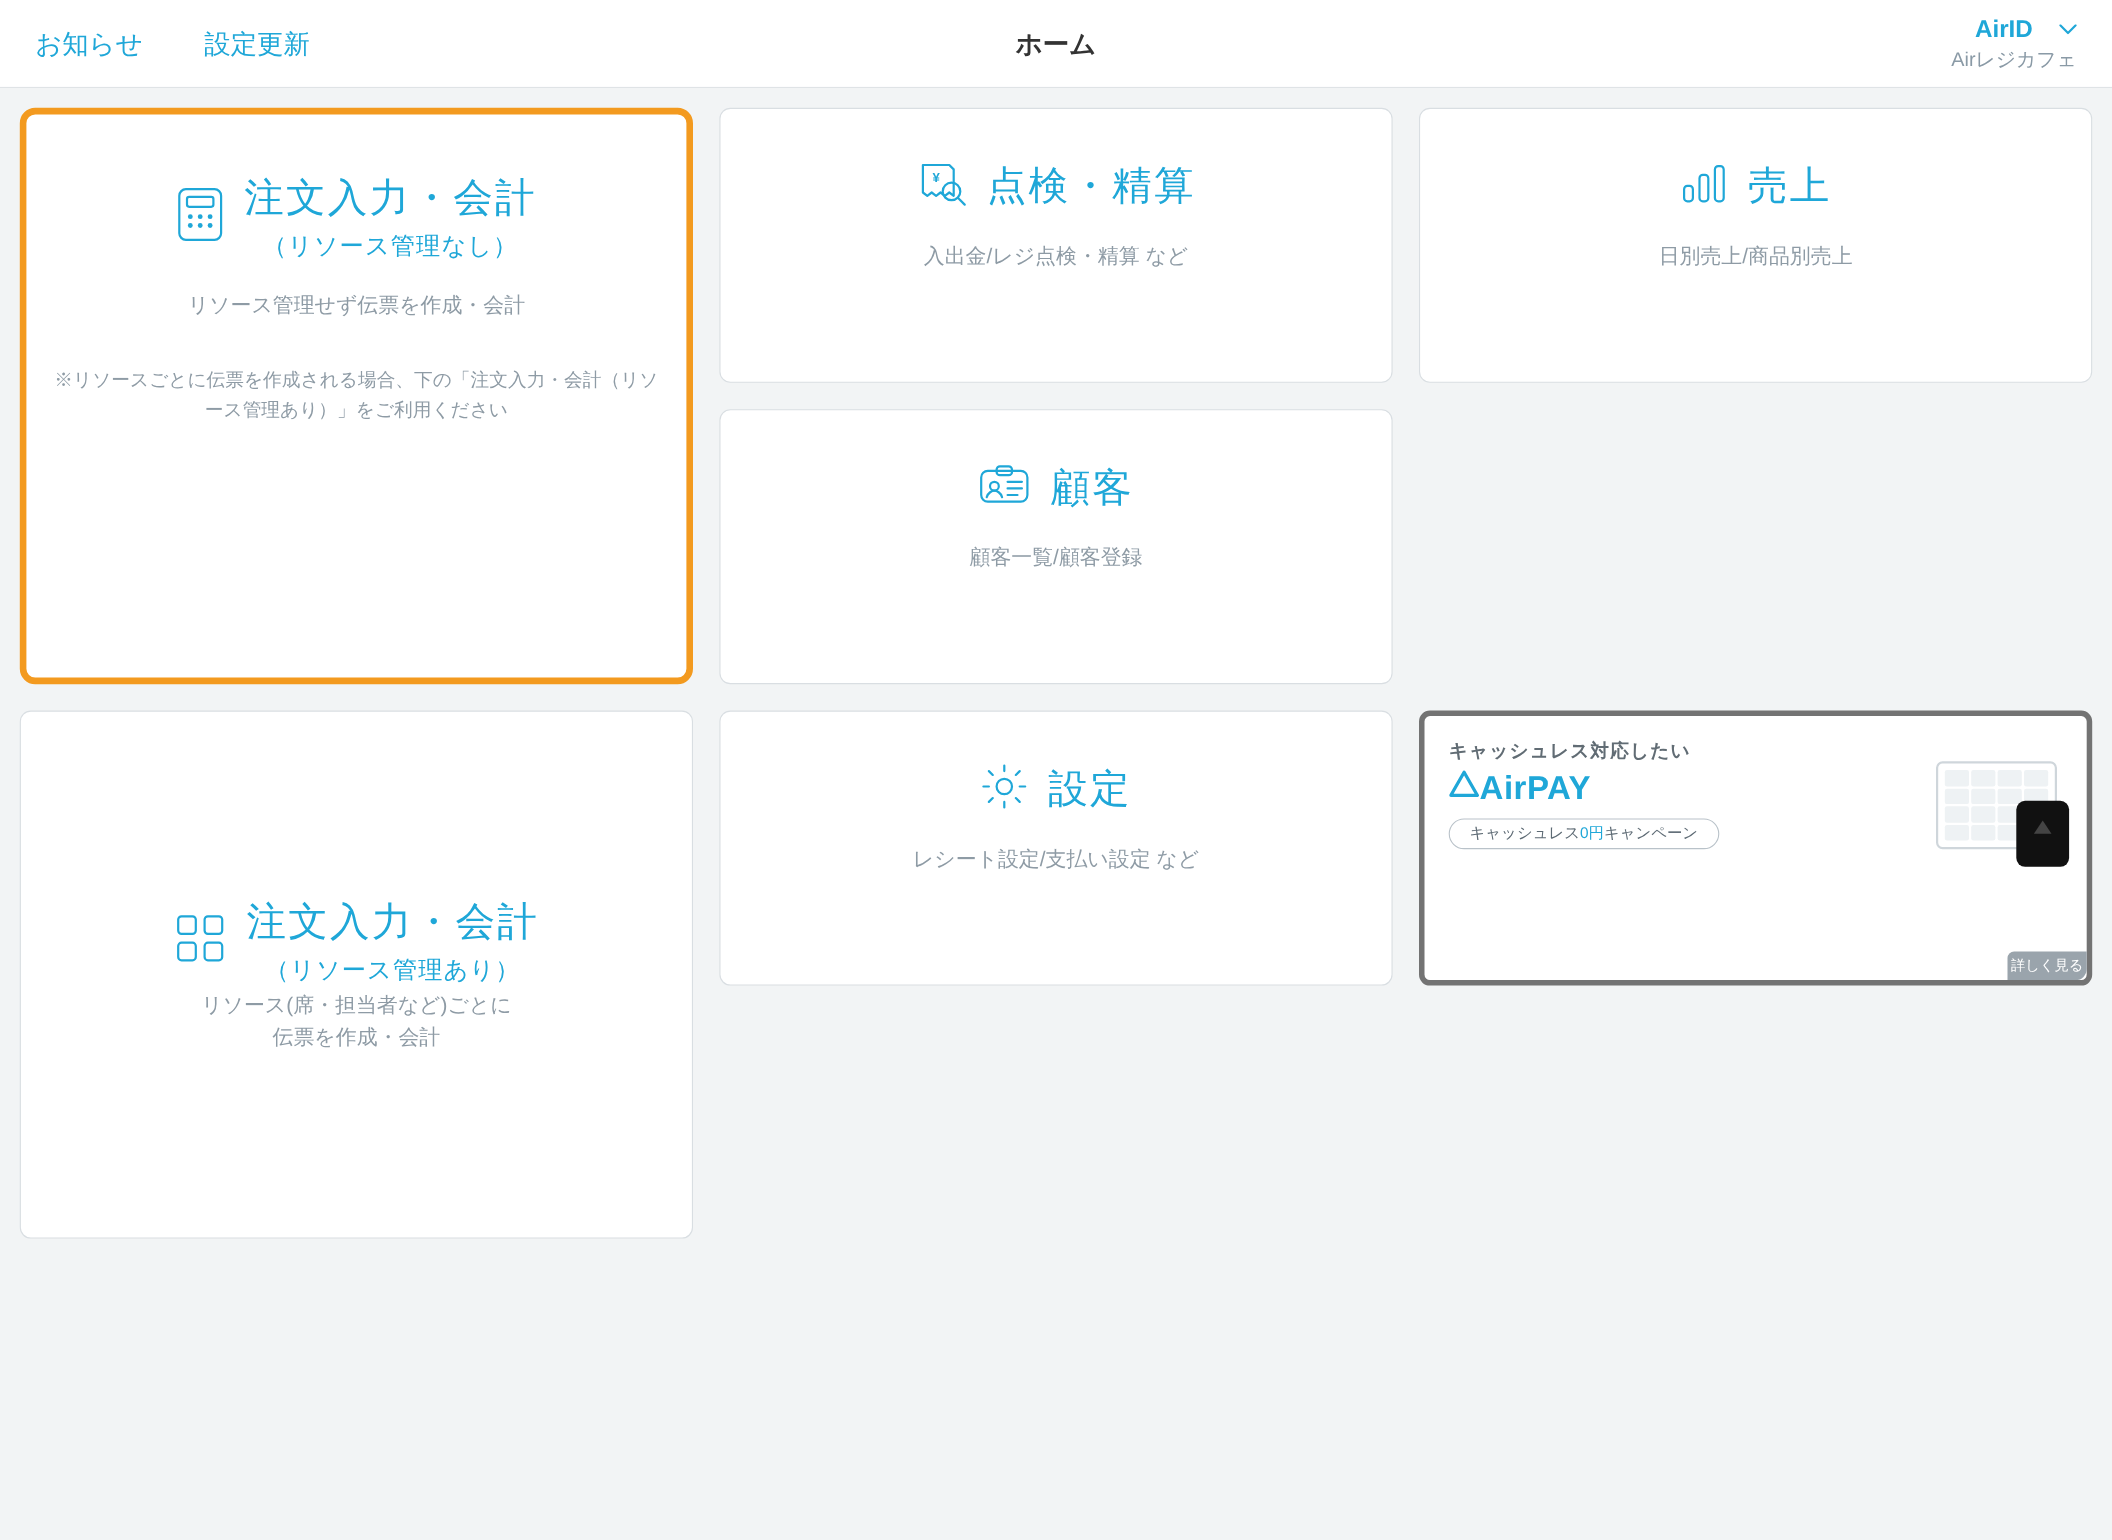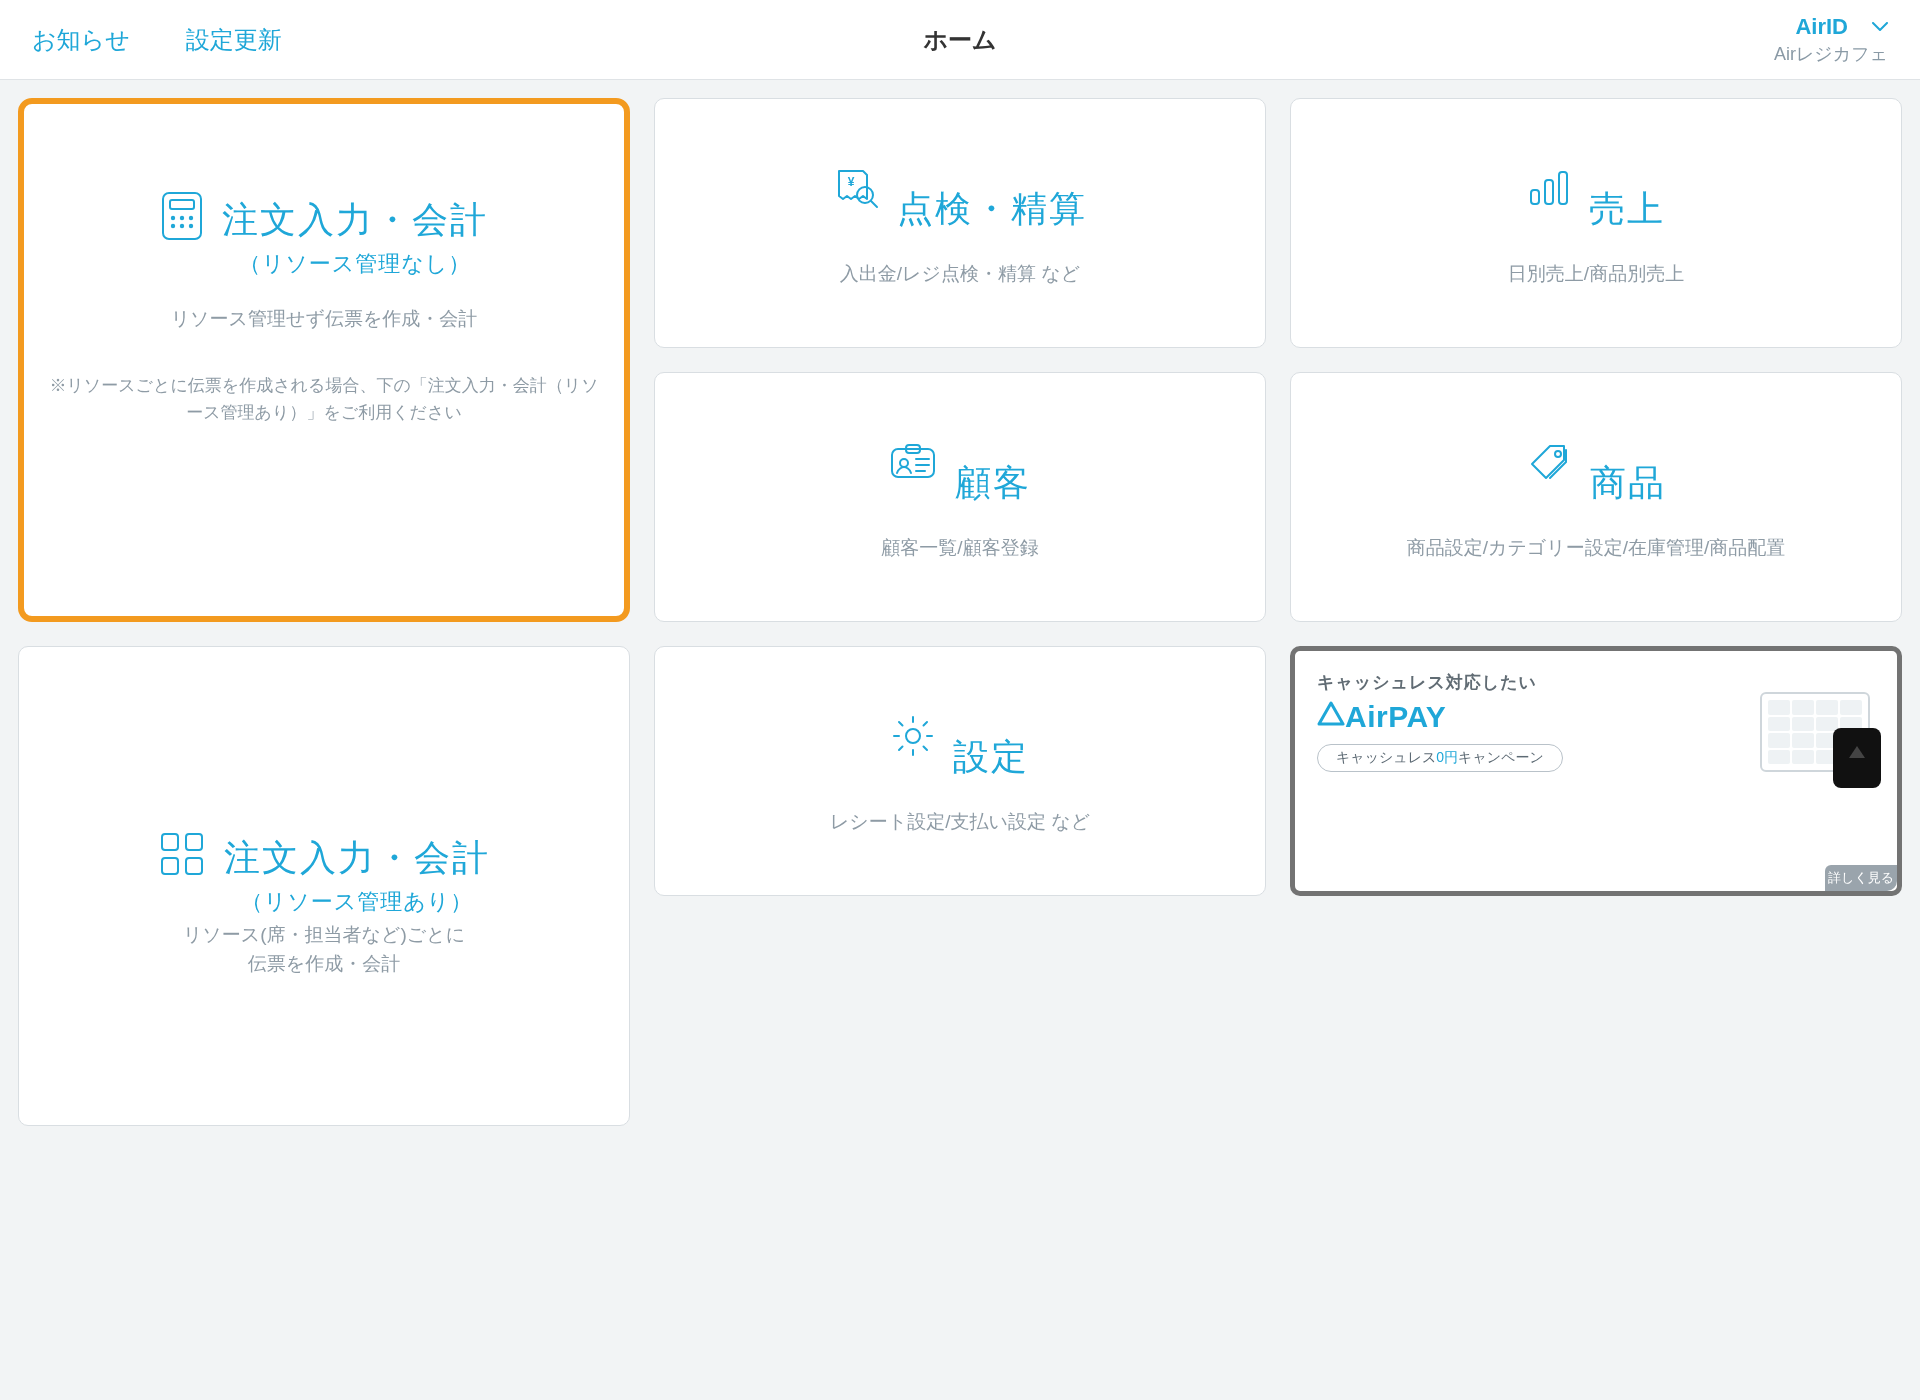--- a/index.html
+++ b/index.html
@@ -86,21 +86,20 @@
     align-items: center;
     gap: 18px;
     margin-top: 18px;
   }
   .card .title-row svg { flex: none; }
   .card h2 {
     color: #1fa7d8;
     font-size: 36px;
     font-weight: 500;
     letter-spacing: 2px;
-    margin-top: 40px;
   }
   .card .subtitle {
     color: #1fa7d8;
     font-size: 22px;
     margin-top: 4px;
     letter-spacing: 1px;
   }
   .card .desc {
     color: #8e9ba5;
     font-size: 19px;
@@ -313,33 +312,20 @@
           <line class="ic" x1="27" y1="16" x2="40" y2="16"></line>
           <line class="ic" x1="27" y1="22" x2="40" y2="22"></line>
           <line class="ic" x1="27" y1="28" x2="36" y2="28"></line>
         </svg>
       </span>
       <h2>顧客</h2>
     </div>
     <div class="desc">顧客一覧/顧客登録</div>
   </div>
 
-  <div class="card product">
-    <div class="title-row">
-      <span>
-        <svg width="46" height="40" viewBox="0 0 46 40">
-          <path class="ic" d="M24 4h14v14L20 36 6 22z"></path>
-          <circle class="ic" cx="32" cy="12" r="3"></circle>
-          <path class="ic" d="M40 8v12L24 36"></path>
-        </svg>
-      </span>
-      <h2>商品</h2>
-    </div>
-    <div class="desc">商品設定/カテゴリー設定/在庫管理/商品配置</div>
-  </div>
 
   <div class="card order-with-res">
     <div class="title-row">
       <span>
         <svg width="48" height="48" viewBox="0 0 48 48">
           <rect class="ic" x="4" y="4" width="16" height="16" rx="3"></rect>
           <rect class="ic" x="28" y="4" width="16" height="16" rx="3"></rect>
           <rect class="ic" x="4" y="28" width="16" height="16" rx="3"></rect>
           <rect class="ic" x="28" y="28" width="16" height="16" rx="3"></rect>
         </svg>

